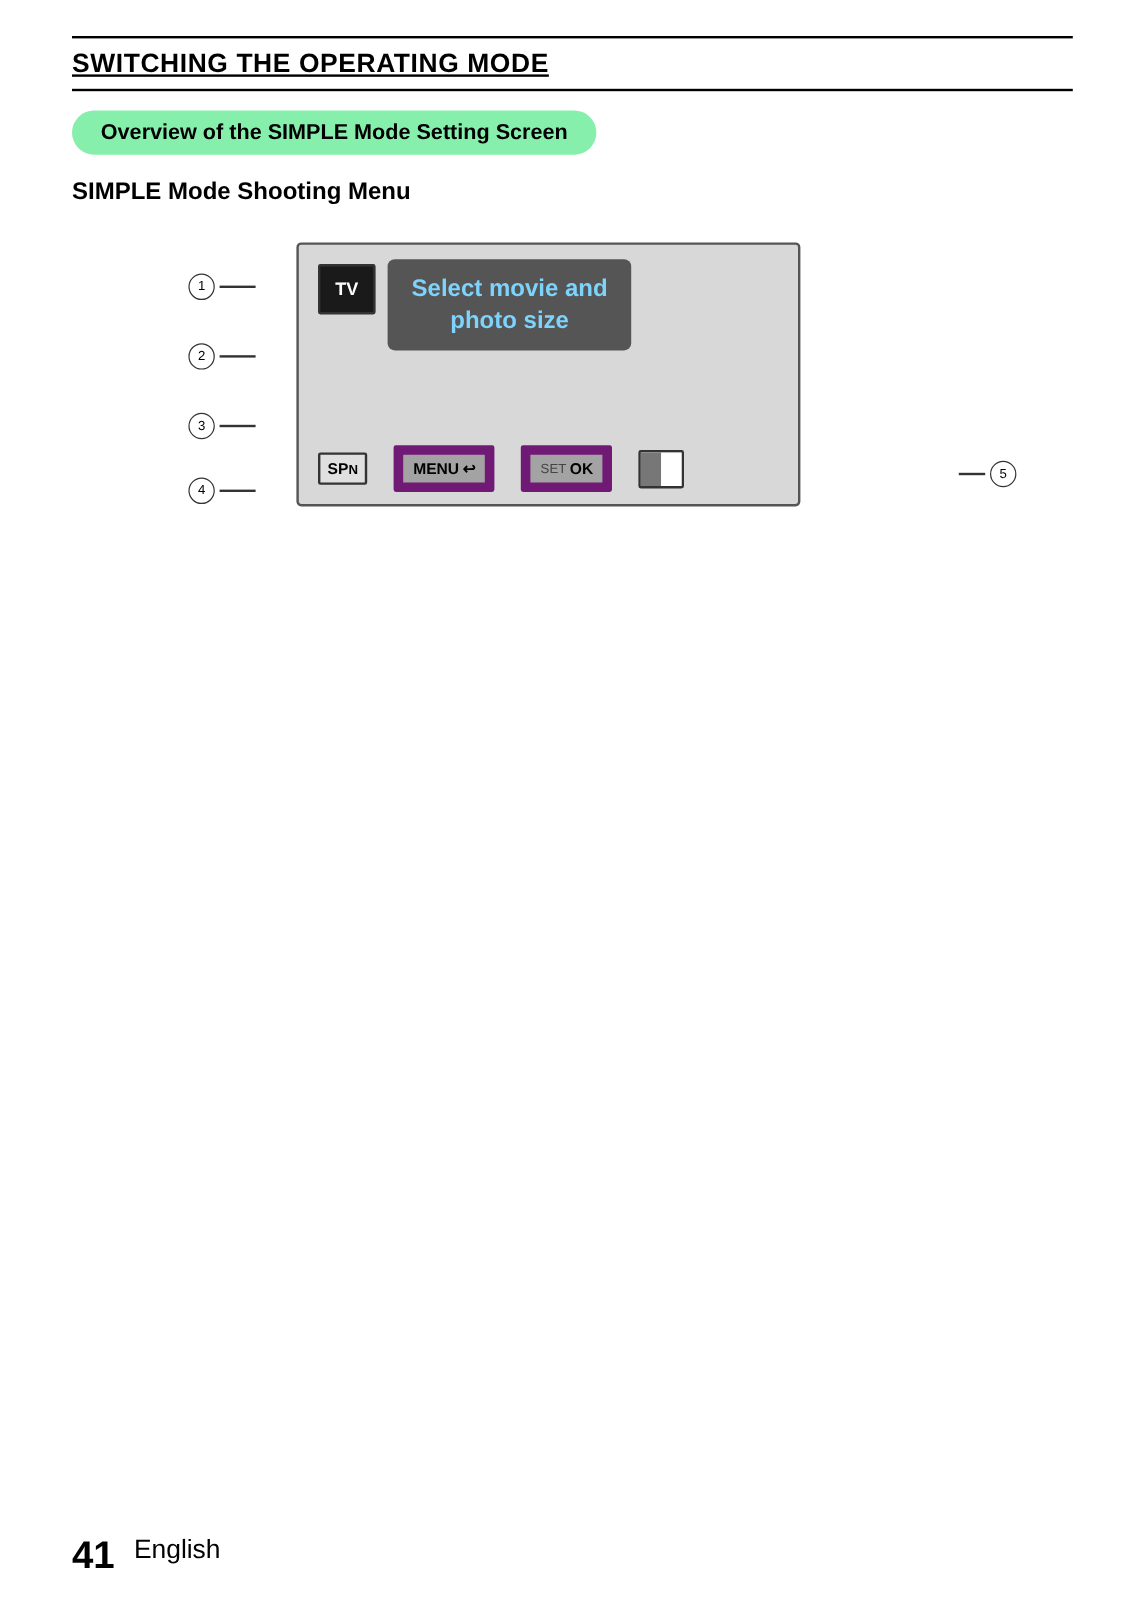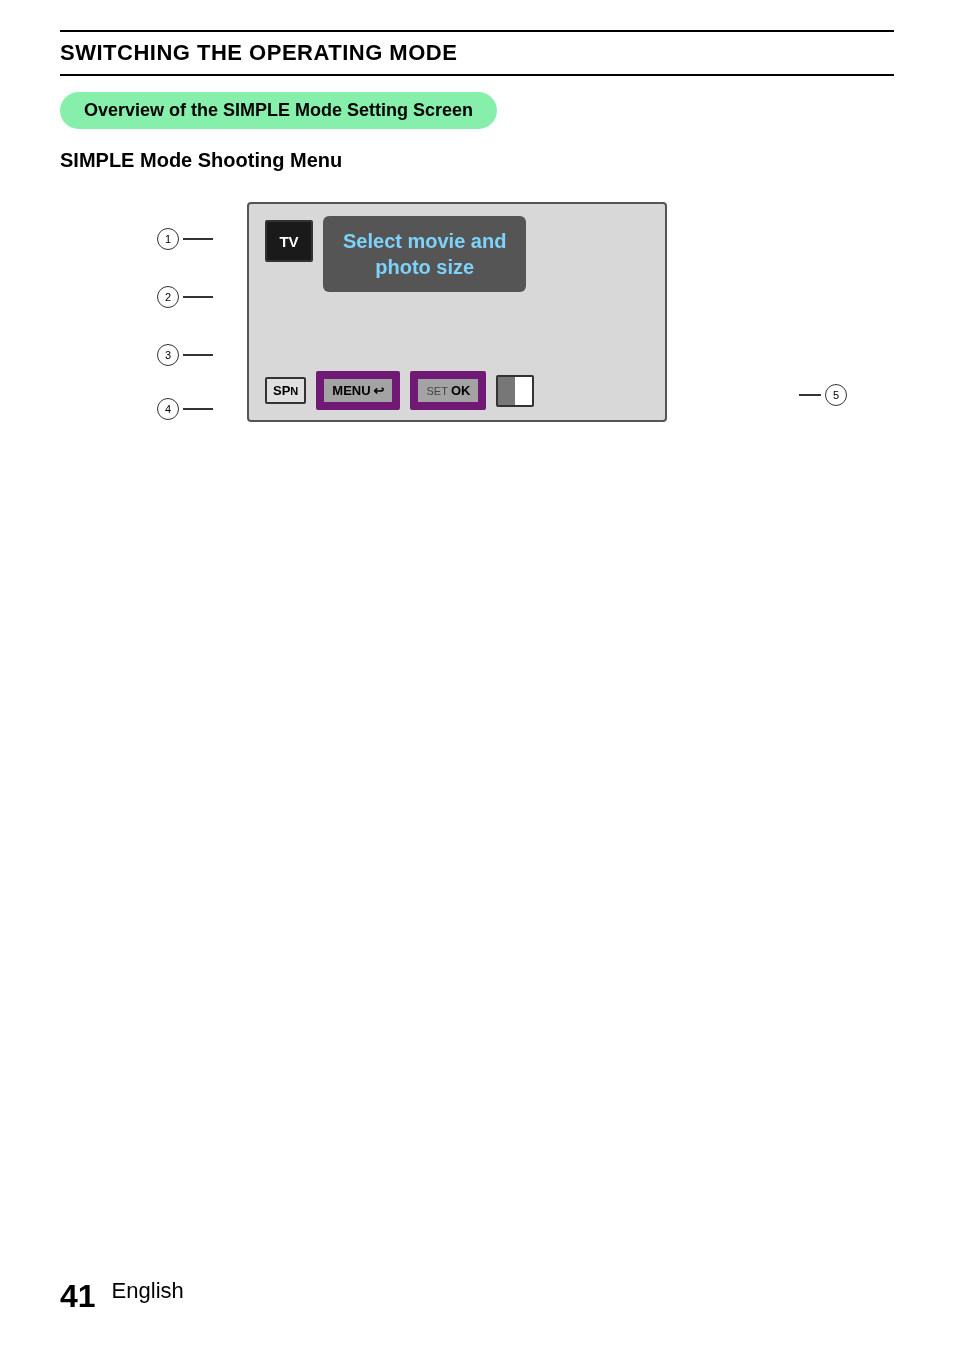--- a/index.html
+++ b/index.html
@@ -23,20 +23,21 @@
     }
 
     
     .section-title {
       font-size: 22px;
       font-weight: 900;
       letter-spacing: 0.5px;
       padding-bottom: 8px;
       border-bottom: 2px solid #000;
       margin-bottom: 16px;
+      text-decoration: underline;
     }
 
     
     .overview-heading {
       display: inline-block;
       background: #86efac;
       border-radius: 20px;
       padding: 8px 24px;
       font-size: 18px;
       font-weight: 700;
@@ -135,21 +136,21 @@
     }
 
     
     .bottom-toolbar {
       position: absolute;
       bottom: 10px;
       left: 16px;
       right: 16px;
       display: flex;
       align-items: center;
-      gap: 10px;
+      gap: 22px;
     }
 
     .toolbar-btn {
       border: 8px solid #701a75;
       background: #a3a3a3;
       padding: 4px 8px;
       font-size: 13px;
       font-weight: 700;
       display: flex;
       align-items: center;

